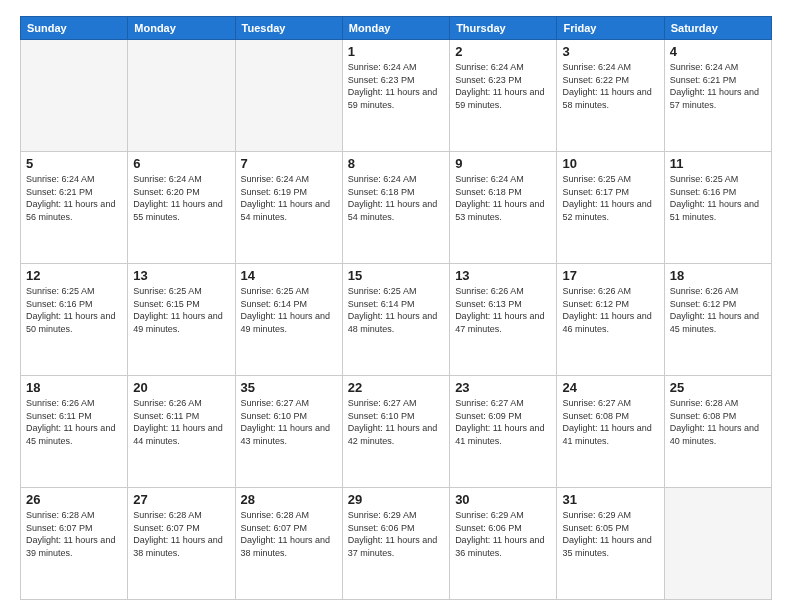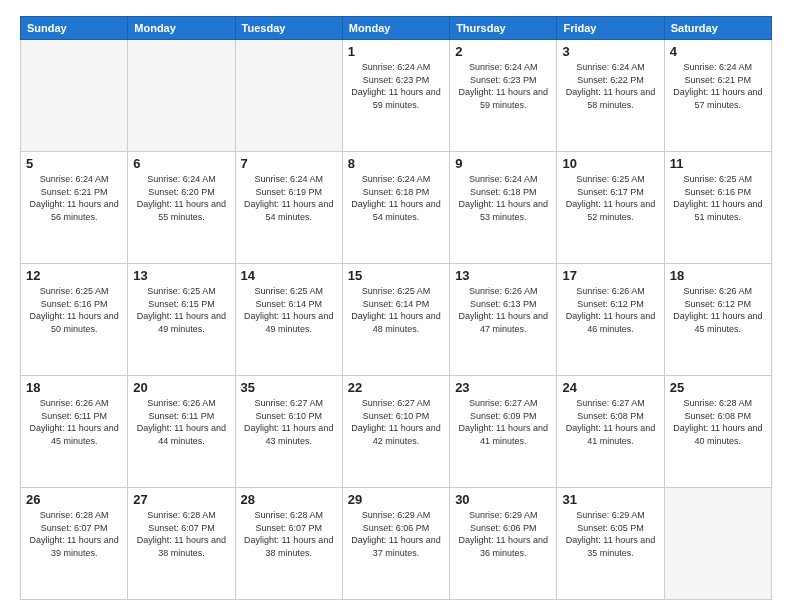--- a/index.html
+++ b/index.html
@@ -86,21 +86,20 @@
       font-size: 13px;
       font-weight: bold;
       color: #222;
       display: block;
       margin-bottom: 2px;
     }
     .day-info {
       font-size: 9px;
       color: #333;
       line-height: 1.4;
-      text-align: center;
     }
   </style>
 </head>
 <body>
 
 <div class="page">
 
   <table class="calendar">
     <thead>
       <tr>

